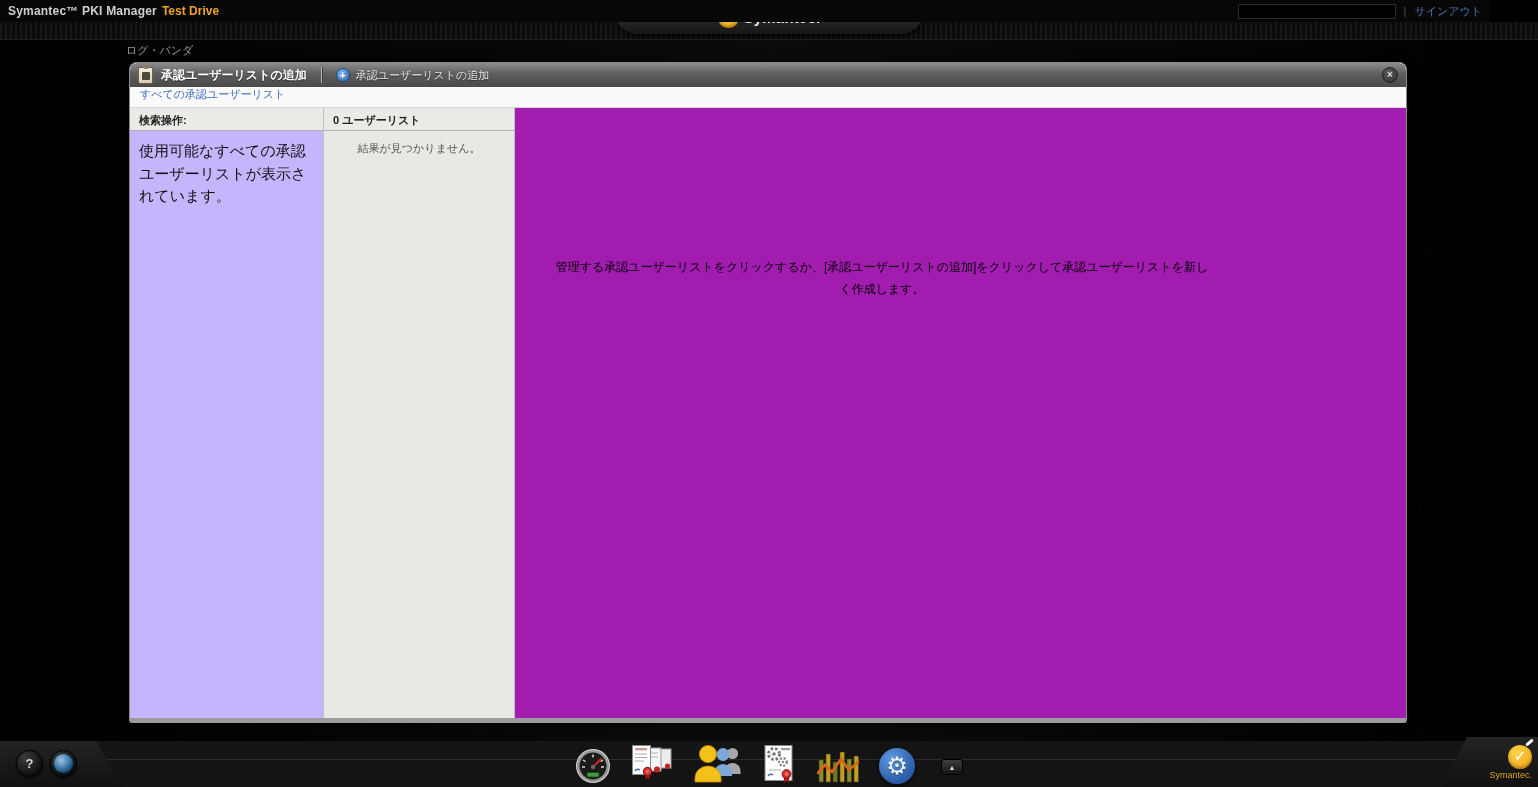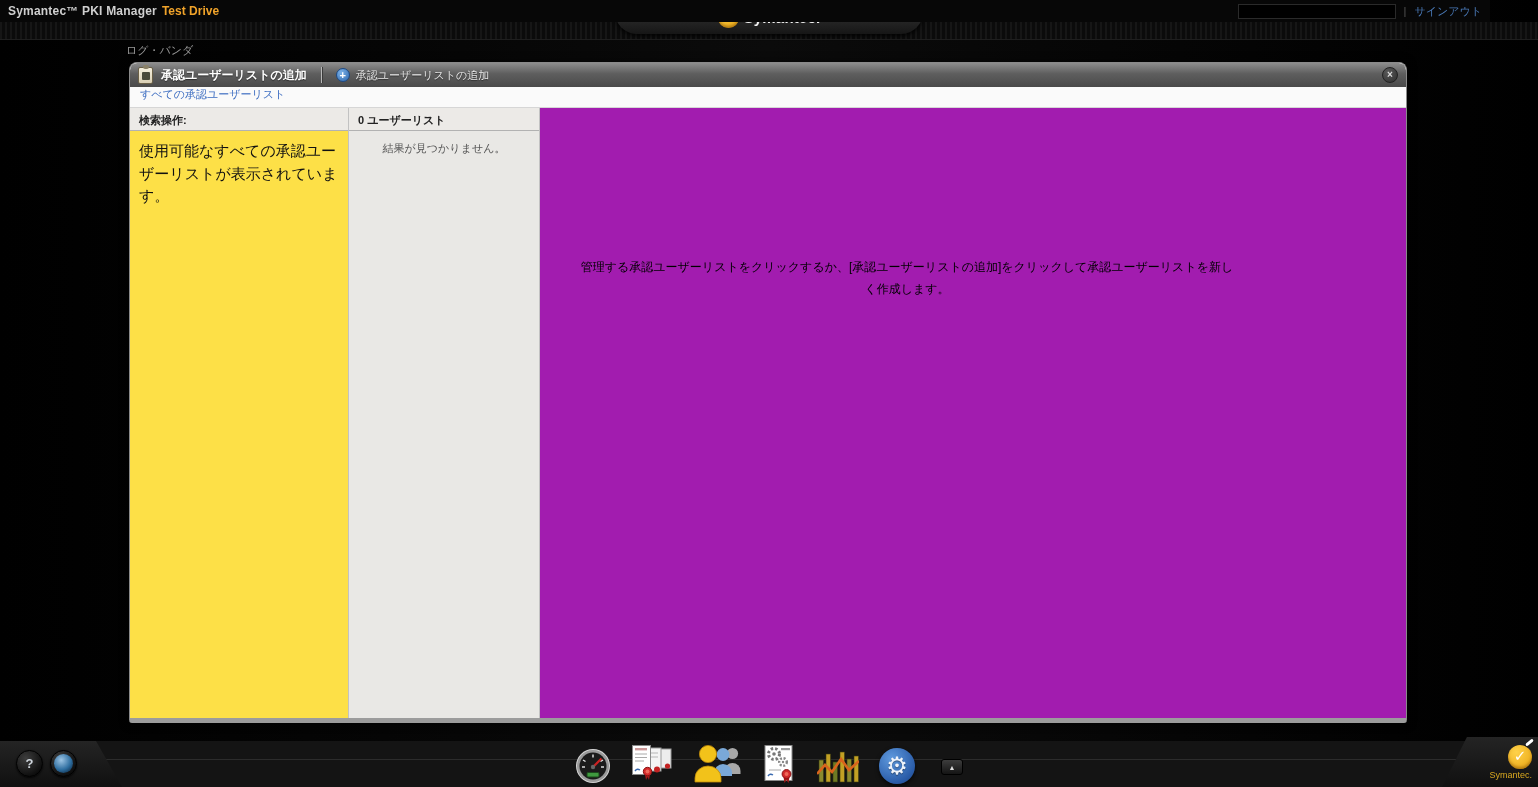--- a/index.html
+++ b/index.html
@@ -53,21 +53,21 @@
   .add-btn{display:flex;align-items:center;gap:6px;cursor:pointer;}
   .plus-circle{width:14px;height:14px;border-radius:50%;background:radial-gradient(circle at 35% 30%,#7cb2e8,#2d66ad);
     color:#fff;font-size:11px;font-weight:bold;display:flex;align-items:center;justify-content:center;line-height:1;border:1px solid #1d4a85;}
   .add-label{color:#e8e8e8;font-size:11px;text-shadow:0 1px 1px rgba(0,0,0,.5);}
   .dlg-close{margin-left:auto;width:16px;height:16px;border-radius:50%;background:radial-gradient(circle at 35% 30%,#5a5a5a,#2e2e2e);
     border:1px solid #222;color:#ddd;font-size:10px;font-weight:bold;display:flex;align-items:center;justify-content:center;cursor:pointer;line-height:1;}
   .link-bar{height:21px;background:#fafafa;border-bottom:1px solid #d6d6d6;display:flex;padding:0 10px;flex:0 0 auto;}
   .filter-link{color:#3a6bc0;font-size:11px;text-decoration:none;cursor:pointer;}
 
   .dlg-columns{flex:1;display:flex;min-height:0;}
-  .col-search{width:219px;background:#fde047;border-right:1px solid #c2c2c2;display:flex;flex-direction:column;}
+  .col-search{width:194px;background:#c4b5fd;border-right:1px solid #c2c2c2;display:flex;flex-direction:column;}
   .col-results{width:191px;background:#e9e8e5;border-right:1px solid #c2c2c2;display:flex;flex-direction:column;}
   .col-header{height:23px;padding:5px 9px 0;font-size:11px;font-weight:bold;color:#222;border-bottom:1px solid #b2b2b2;background:#eceae7;flex:0 0 auto;}
   .col-search-body{padding:9px;font-size:15px;color:#111;line-height:1.5;}
   .col-results-body{padding:10px 6px;font-size:11px;color:#555;text-align:center;}
   .col-main{flex:1;background:#a21caf;position:relative;}
   .main-message{margin:148px 0 0 38px;width:658px;text-align:center;font-size:12px;color:#000;line-height:1.85;}
 
   
   .dock{position:absolute;bottom:0;left:0;width:1538px;height:46px;background:#141414;z-index:10;}
   .dock::before{content:"";position:absolute;top:18px;left:0;width:100%;height:1px;background:#2c2c2c;}

